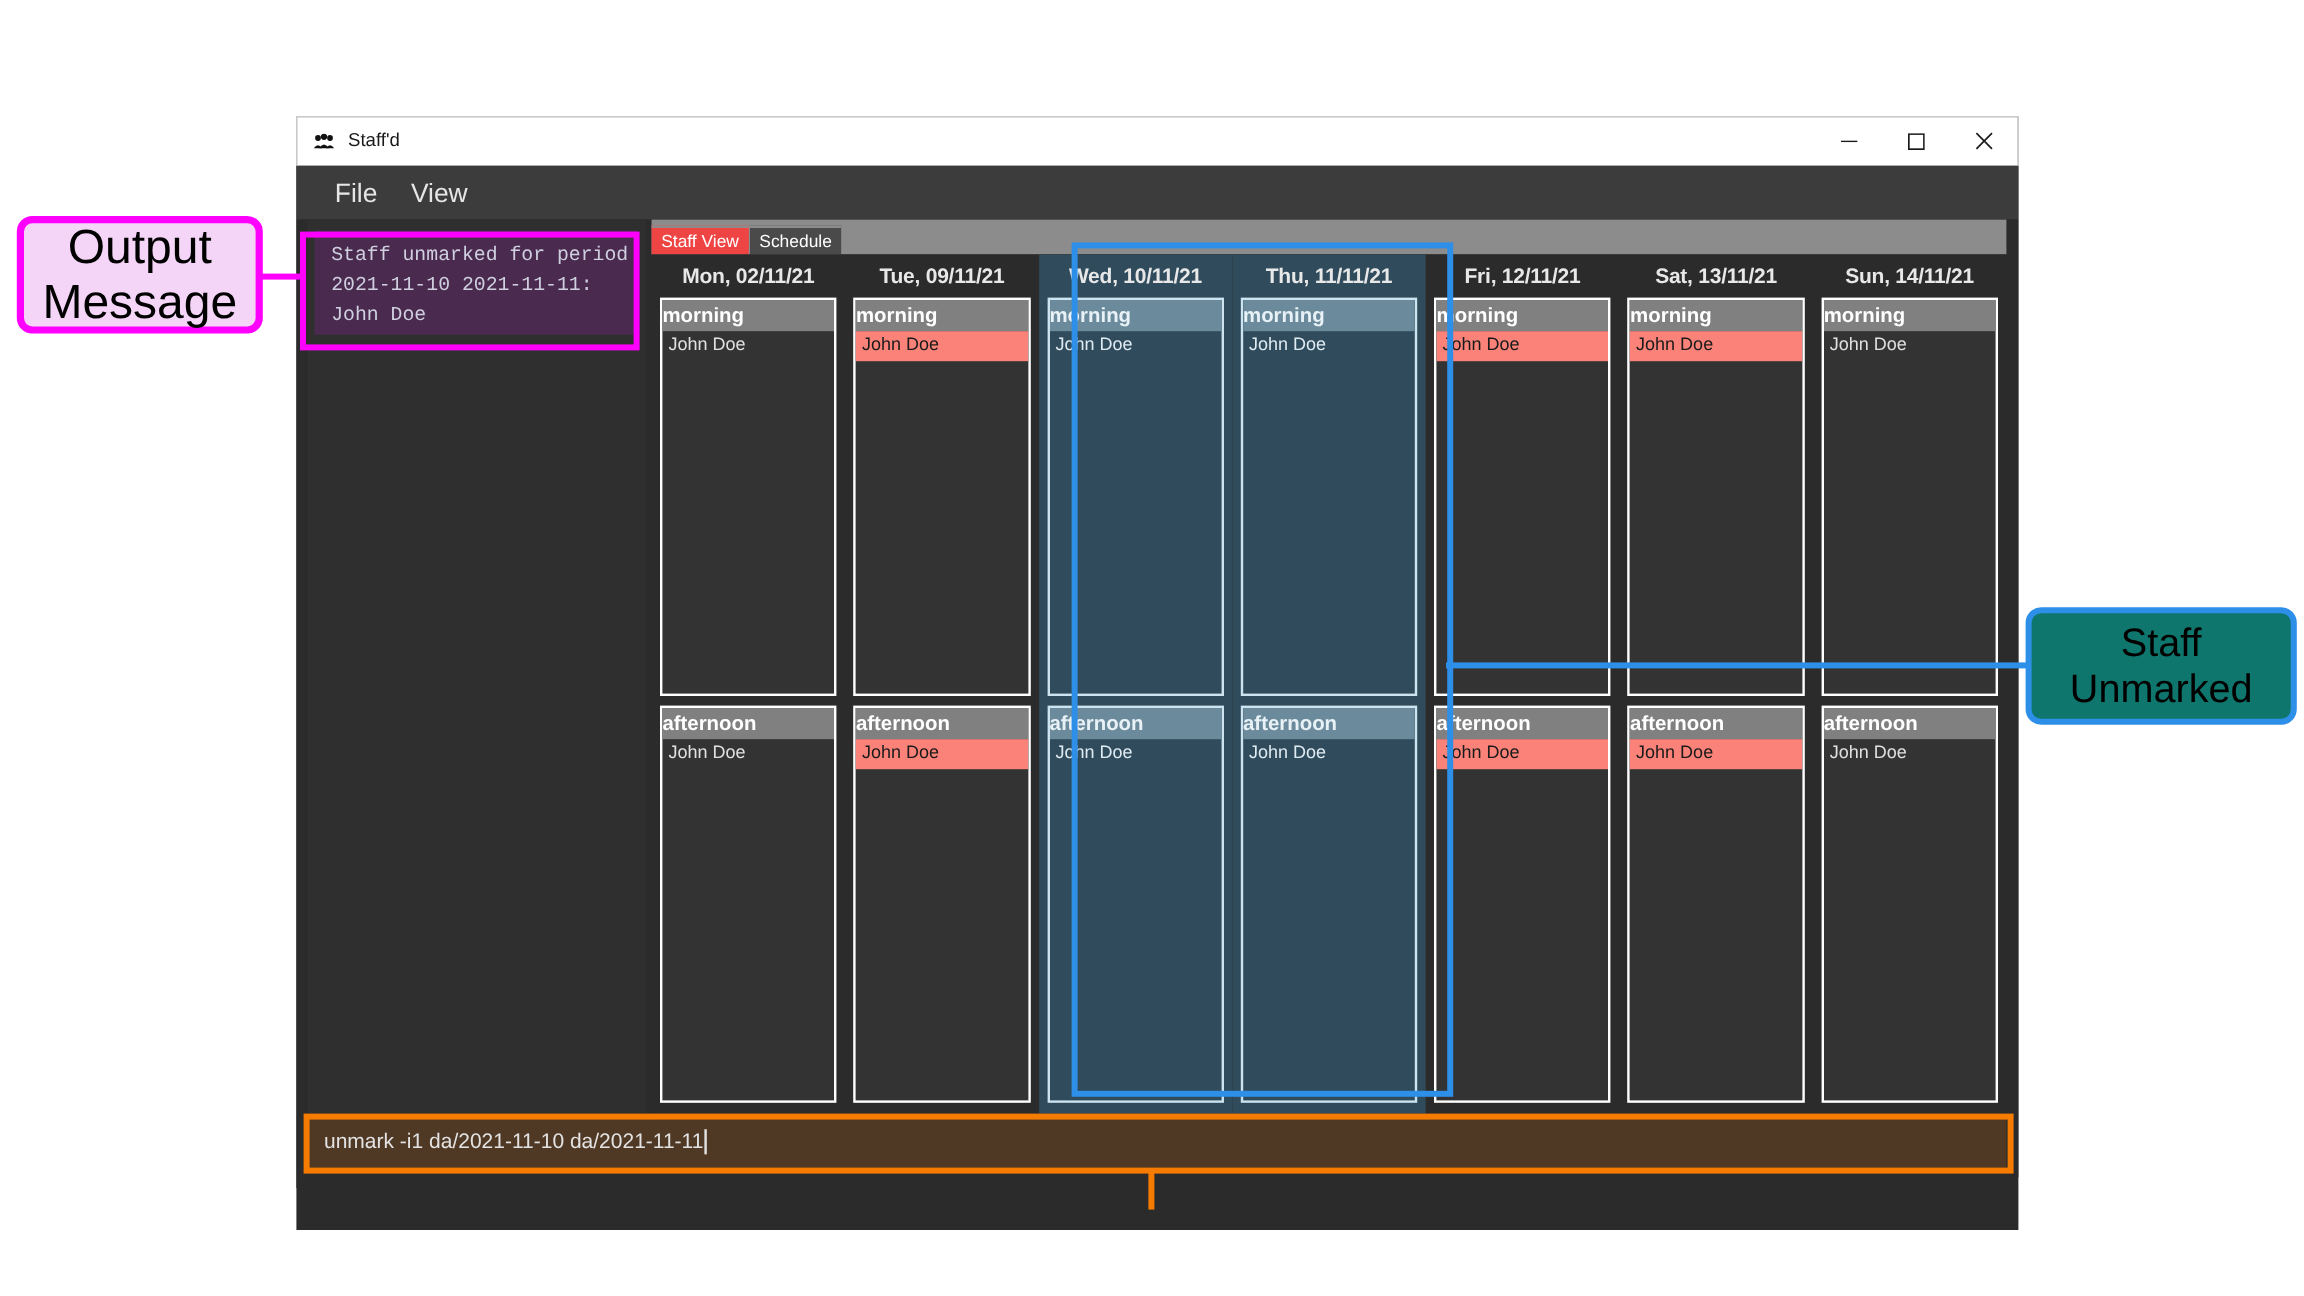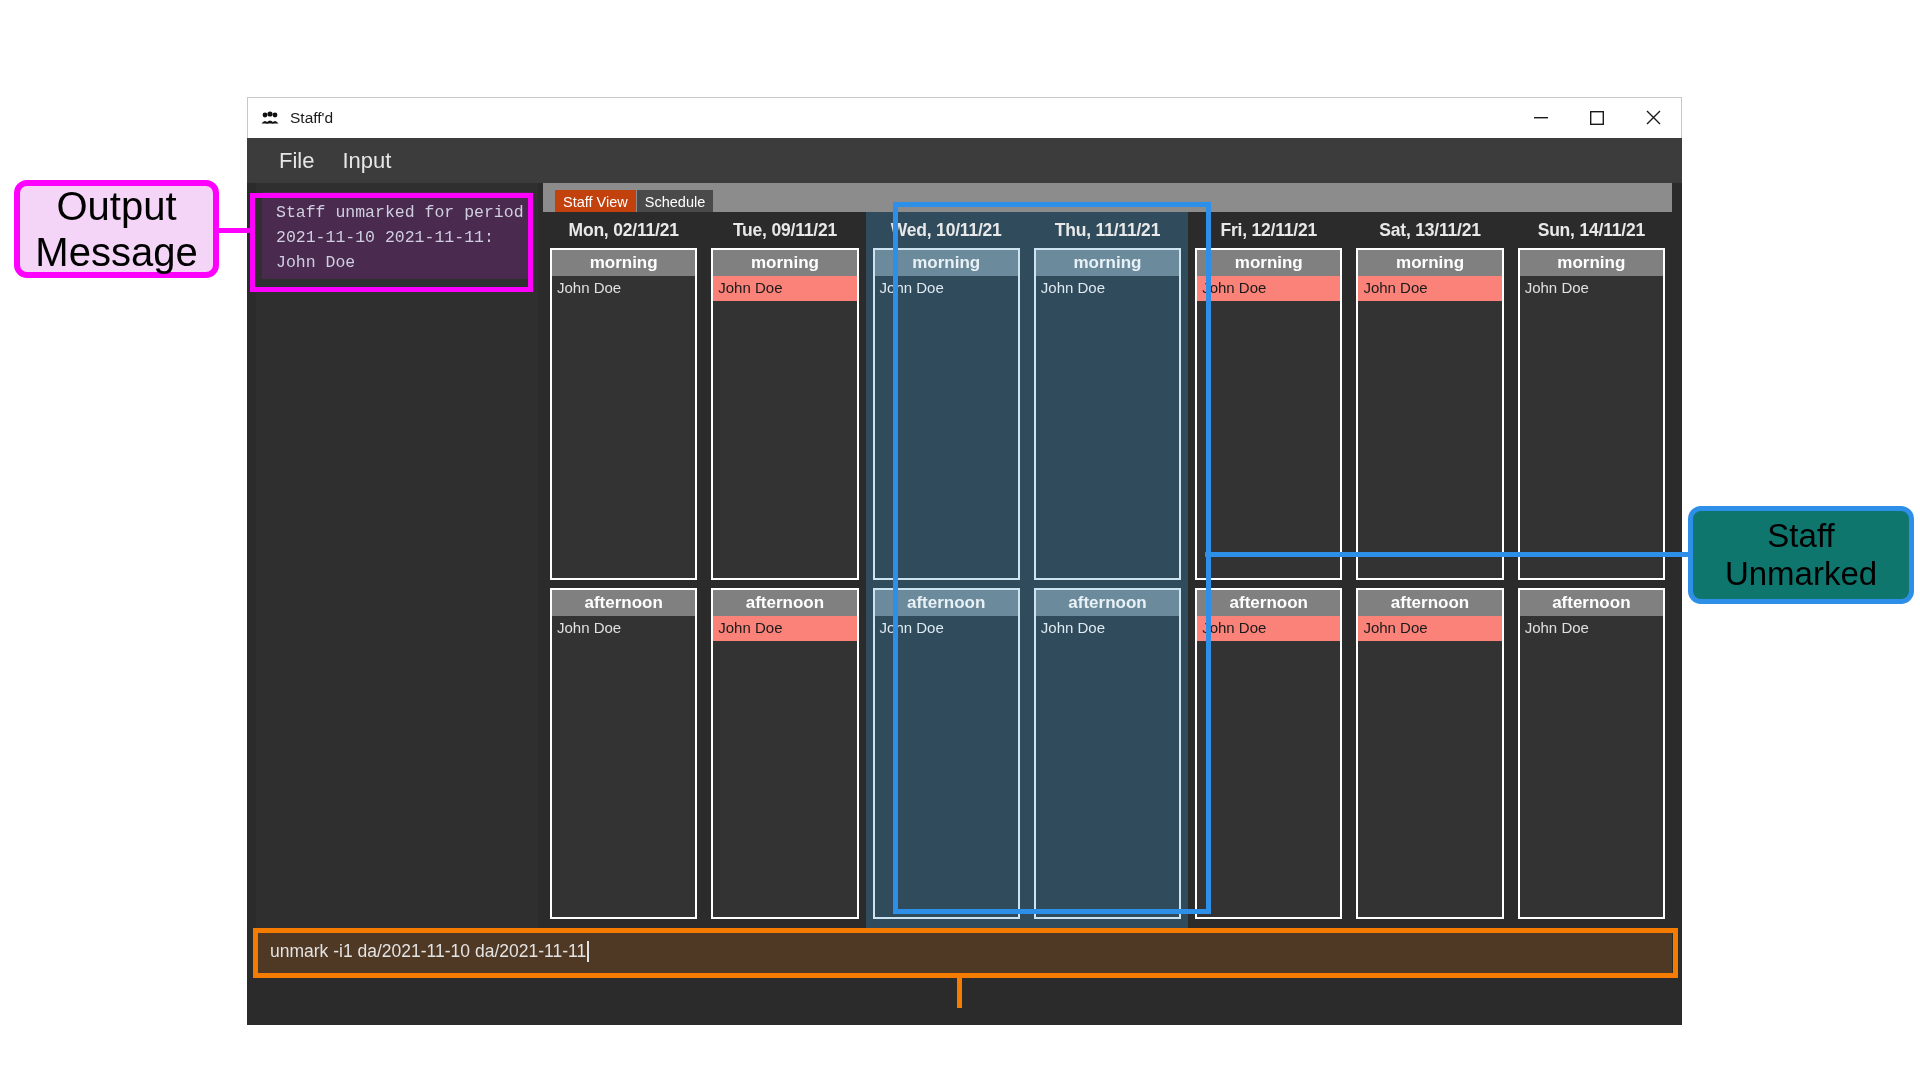--- a/index.html
+++ b/index.html
@@ -146,21 +146,21 @@
     color: #ffffff;
     font-size: 14.5px;
     padding: 5px 8px 5px 8px;
     height: 24px;
     box-sizing: border-box;
     border-top: 2px solid #8c8c8c;
     margin-right: 1px;
     font-family: "Liberation Sans", sans-serif;
     line-height: 15px;
   }
-  .tab.active { background: #c2410c; margin-left: 12px; }
+  .tab.active { background: #ef4444; }
 
   .sched-area {
     position: relative;
     height: 716px;
     background: #2b2b2b;
     box-sizing: border-box;
     padding: 0;
   }
 
   .day-grid {
@@ -209,21 +209,21 @@
   }
   .day-col.sel .slot {
     border-color: #cde3f0;
     background: #2f4b5c;
   }
   .slot-title {
     background: #808080;
     color: #ffffff;
     font-size: 17px;
     font-weight: bold;
-    text-align: center;
+    text-align: left;
     padding: 3px 0 4px 0;
     font-family: "Liberation Sans", sans-serif;
     line-height: 19px;
   }
   .day-col.sel .slot-title {
     background: #6b8b9c;
     color: #e8f1f6;
   }
   .staff-row {
     font-size: 15px;
@@ -397,21 +397,21 @@
         <div class="tb-btn">
           <svg width="15" height="15" viewBox="0 0 15 15">
               <path d="M1 1 L14 14 M14 1 L1 14" stroke="#1a1a1a" stroke-width="1.4" fill="none"></path>
             </svg>
         </div>
       </div>
     </div>
 
     <div class="menubar">
       <div class="menu-item">File</div>
-      <div class="menu-item">Input</div>
+      <div class="menu-item">View</div>
     </div>
 
     <div class="app-body">
 
       <div class="left-panel">
         <div class="result-box">
           <div class="result-line">Staff unmarked for period</div>
           <div class="result-line">2021-11-10 2021-11-11:</div>
           <div class="result-line">John Doe</div>
         </div>

